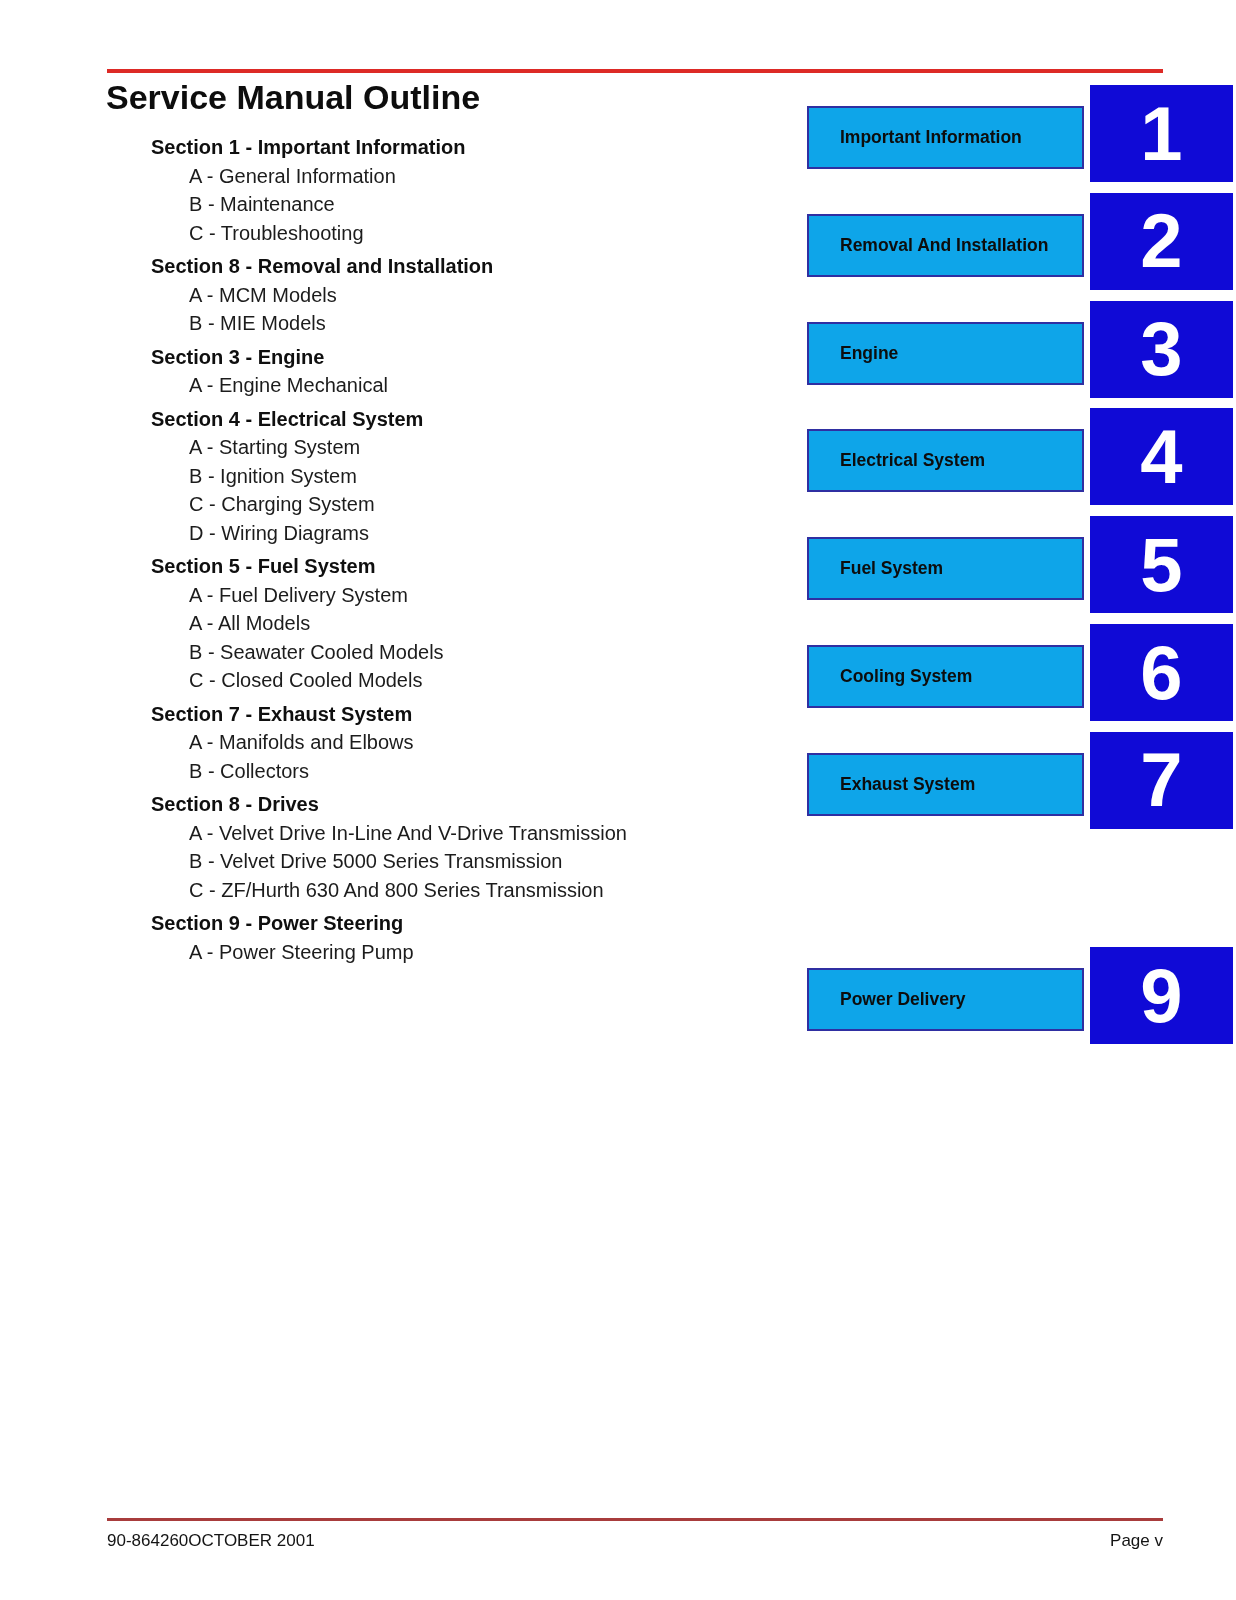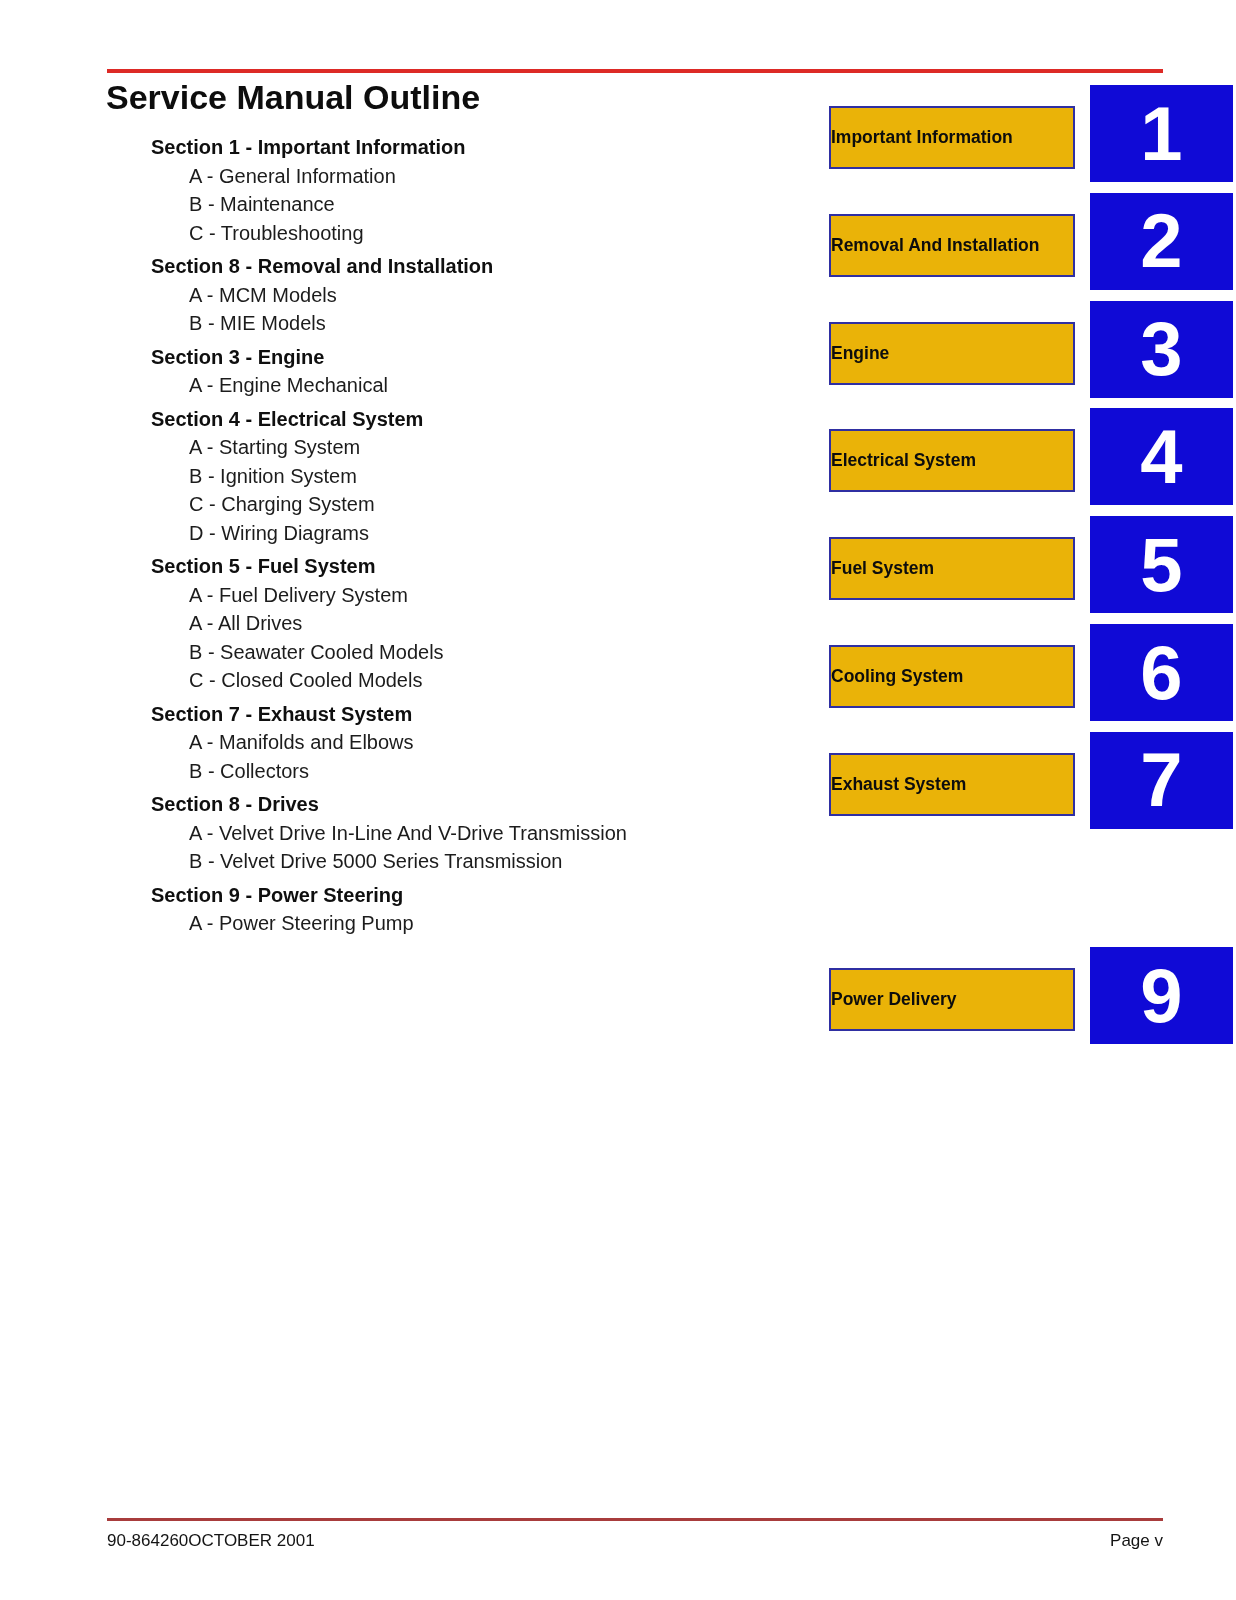--- a/index.html
+++ b/index.html
@@ -35,26 +35,26 @@
   }
   .toc-heading:first-child{margin-top:0;}
   .toc-item{
     line-height:28.5px;padding-left:38px;white-space:nowrap;
   }
   .tabs{position:absolute;left:0;top:0;width:1236px;height:1600px;}
   .tab-row{
     position:absolute;left:0;width:1236px;height:97px;
   }
   .tab-label-box{
-    position:absolute;left:829px;top:21px;
+    position:absolute;left:807px;top:21px;
     width:242px;height:59px;
     border:2px solid var(--tab-border);
-    background:#eab308;
+    background:#0ea5e9;
     display:flex;align-items:center;
-    padding-left:0;
+    padding-left:31px;
     font-size:17.5px;font-weight:bold;color:#0d0d0d;
     white-space:nowrap;
   }
   .tab-num-box{
     position:absolute;left:1090px;top:0;
     width:143px;height:97px;
     background:var(--tab-blue);
     color:#ffffff;
     display:flex;align-items:center;justify-content:center;
     font-size:76px;font-weight:bold;
@@ -93,29 +93,30 @@
       <div class="toc-item">B - MIE Models</div>
       <div class="toc-heading">Section 3 - Engine</div>
       <div class="toc-item">A - Engine Mechanical</div>
       <div class="toc-heading">Section 4 - Electrical System</div>
       <div class="toc-item">A - Starting System</div>
       <div class="toc-item">B - Ignition System</div>
       <div class="toc-item">C - Charging System</div>
       <div class="toc-item">D - Wiring Diagrams</div>
       <div class="toc-heading">Section 5 - Fuel System</div>
       <div class="toc-item">A - Fuel Delivery System</div>
-      <div class="toc-item">A - All Drives</div>
+      <div class="toc-item">A - All Models</div>
       <div class="toc-item">B - Seawater Cooled Models</div>
       <div class="toc-item">C - Closed Cooled Models</div>
       <div class="toc-heading">Section 7 - Exhaust System</div>
       <div class="toc-item">A - Manifolds and Elbows</div>
       <div class="toc-item">B - Collectors</div>
       <div class="toc-heading">Section 8 - Drives</div>
       <div class="toc-item">A - Velvet Drive In-Line And V-Drive Transmission</div>
       <div class="toc-item">B - Velvet Drive 5000 Series Transmission</div>
+      <div class="toc-item">C - ZF/Hurth 630 And 800 Series Transmission</div>
       <div class="toc-heading">Section 9 - Power Steering</div>
       <div class="toc-item">A - Power Steering Pump</div>
     </div>
 
   <div class="tabs" id="tabs">
       <div class="tab-row" style="top: 85px;">
         <div class="tab-label-box">Important Information</div>
         <div class="tab-num-box">1</div>
       </div>
       <div class="tab-row" style="top: 192.8px;">

